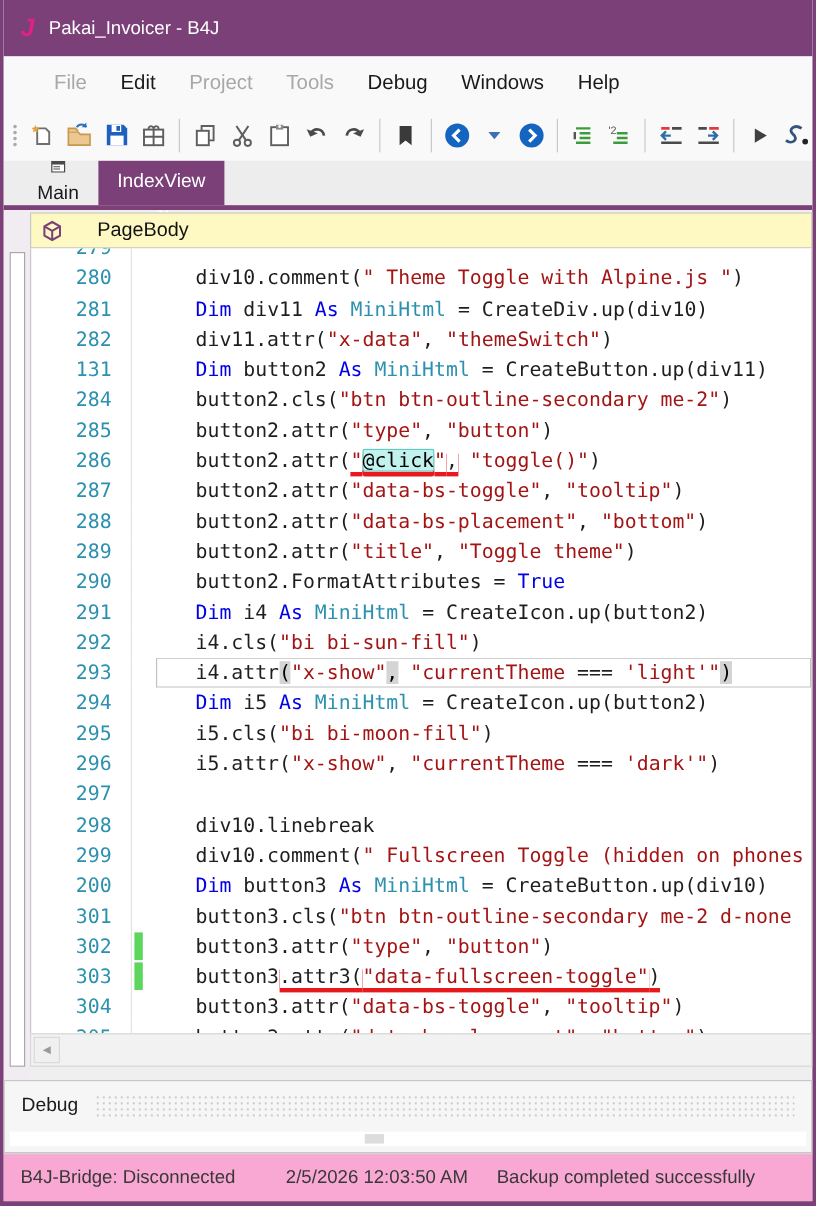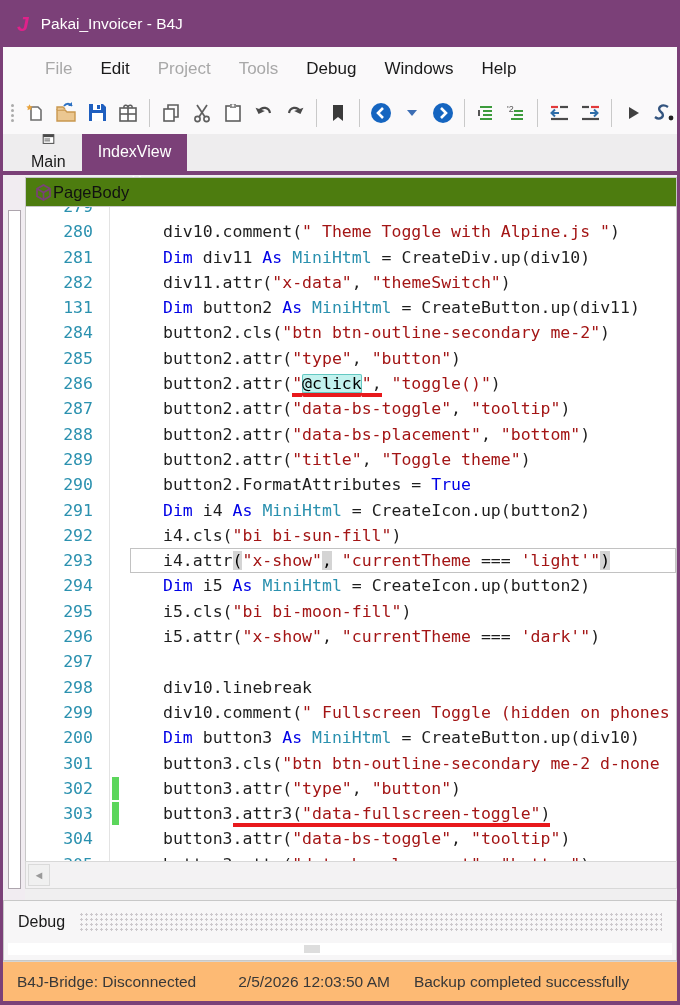--- a/index.html
+++ b/index.html
@@ -30,21 +30,21 @@
   .tab { height:37px; display:flex; align-items:center; padding:0 16px; gap:9px; font-size:16px; color:#1A1A1A;flex-direction:column; }
   .tab.active { background:#7B4078; color:#FFFFFF; }
   .tab-close { font-size:19px; color:#FFFFFF; margin-left:4px; line-height:1; }
   .purple-line { position:absolute; left:0; right:0; top:171px; height:4px; background:#7B4078; }
 
   
   .side-gutter { position:absolute; left:0; width:22px; top:175px; height:725px; background:#F1ECF1; }
   .side-strip { position:absolute; left:5px; width:13px; top:35px; height:679px; background:#FFFFFF; border:1px solid #ADA5AD; }
 
   
-  .pagehdr { position:absolute; left:22px; right:0; top:177px; height:30px; background:#4d7c0f; border:1px solid #C8C8C8; display:flex; align-items:center; padding-left:8px; gap:0; }
+  .pagehdr { position:absolute; left:22px; right:0; top:177px; height:30px; background:#fef9c3; border:1px solid #C8C8C8; display:flex; align-items:center; padding-left:8px; gap:28px; }
   .pagehdr-label { font-size:16.5px; color:#111; }
 
   
   .editor { position:absolute; left:22px; right:0; top:207px; height:654px; background:#FFFFFF; border-left:1px solid #C8C8C8; border-right:1px solid #C8C8C8; overflow:hidden; }
   .code-wrap { margin-top:-13px; font-family:"DejaVu Sans Mono", monospace; font-size:16.5px; }
   .code-line { position:relative; display:flex; height:25.3px; line-height:25.3px; white-space:pre;gap:20px; }
   .ln { flex:none; width:84px; text-align:right; padding-right:16px; color:#2B91AF; border-right:1px solid #E3E3E3; }
   .chbar { position:absolute; left:86px; top:1px; bottom:1px; width:7px; background:#5CD65C; }
   .code { flex:1; padding-left:33px; }
   .cur .code { box-shadow: inset 0 0 0 1px #C2C2C2; }
@@ -60,21 +60,21 @@
 
   
   .debugpanel { position:absolute; left:0; right:0; top:900px; height:61px; background:#F7F6F7; border:1px solid #C8C8C8; }
   .debughdr { height:42px; display:flex; align-items:center; padding:0 14px; }
   .debug-label { font-size:16px; color:#1A1A1A; margin-right:14px; }
   .debug-dots { flex:1; height:20px; background-image:radial-gradient(circle, #CCC8CC 1.1px, transparent 1.3px); background-size:5px 5px; }
   .debug-scroll { position:relative; margin:0 4px; height:12px; background:#FFFFFF; }
   .debug-thumb { position:absolute; left:296px; width:16px; top:2px; height:8px; background:#DDDDDD; }
 
   
-  .statusbar { position:absolute; left:0; right:0; top:961px; height:40px; background:#fdba74; border-top:1px solid #D5D5D5; display:flex; align-items:center; font-size:15.5px; color:#383838; white-space:nowrap; }
+  .statusbar { position:absolute; left:0; right:0; top:961px; height:40px; background:#f9a8d4; border-top:1px solid #D5D5D5; display:flex; align-items:center; font-size:15.5px; color:#383838; white-space:nowrap; }
   .sb-bridge { margin-left:14px; }
   .sb-time { margin-left:42px; }
   .sb-msg { margin-left:24px; }
 
   svg { display:block; }
 </style>
 </head>
 <body>
 
 <div class="window">

